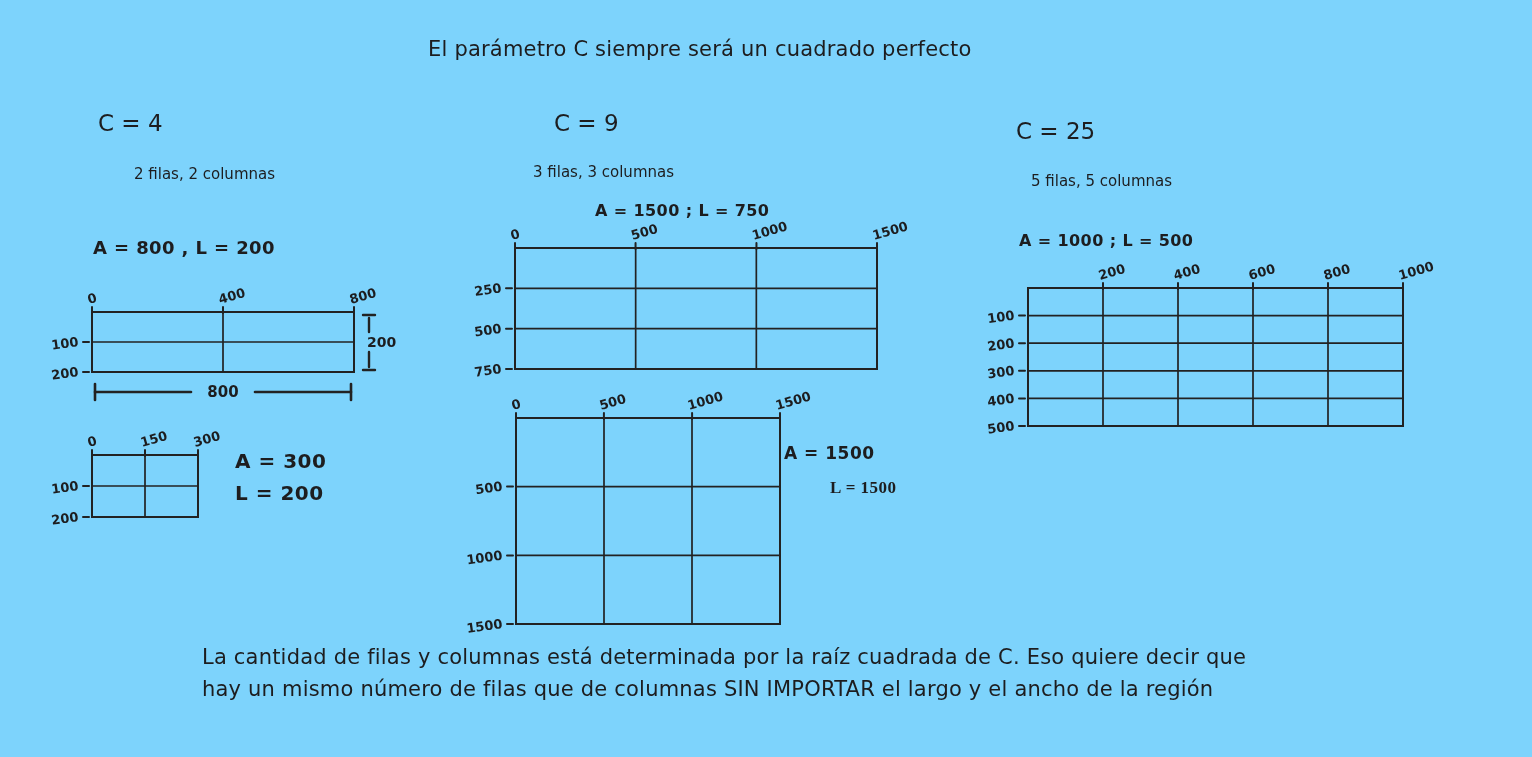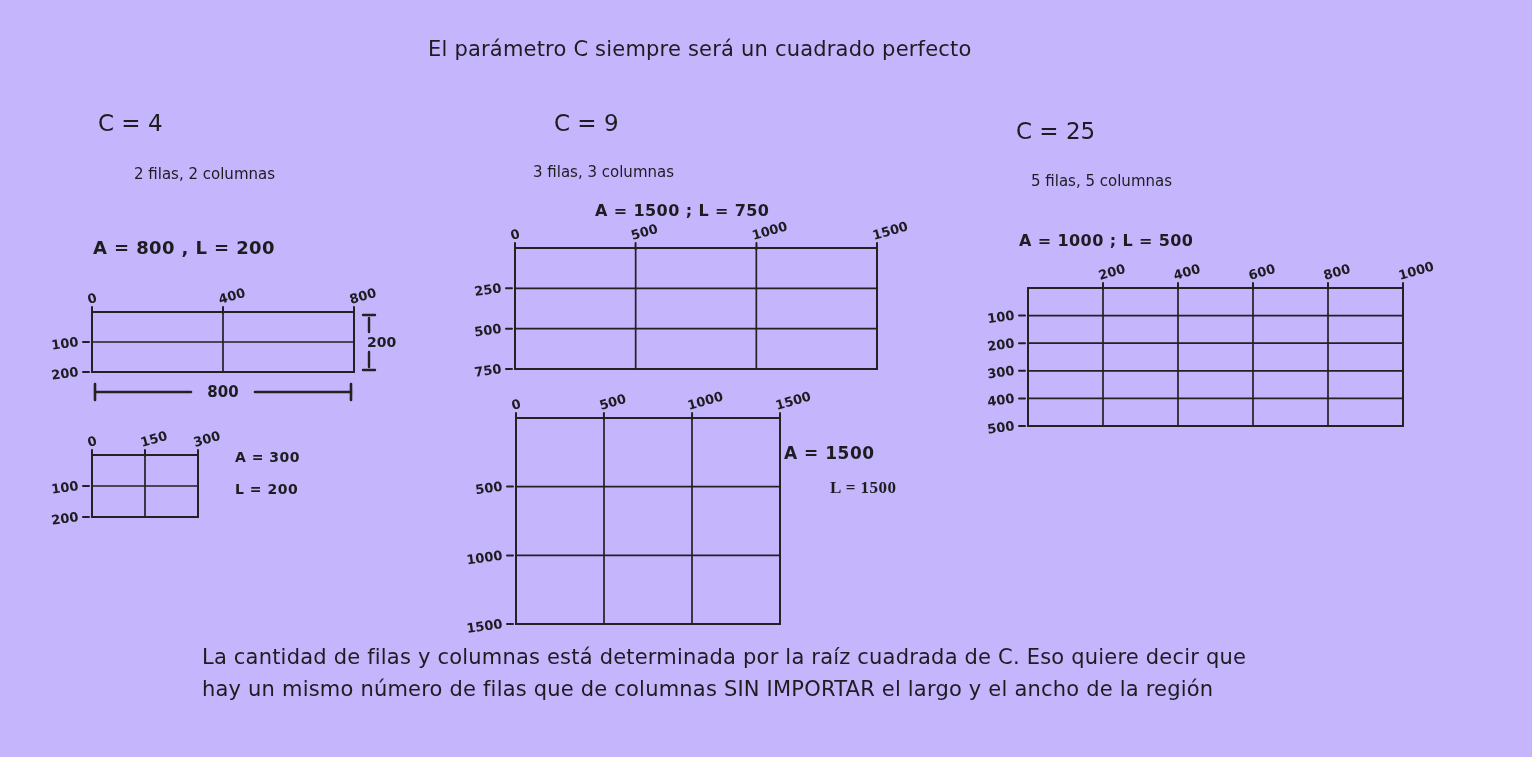--- a/index.html
+++ b/index.html
@@ -1,32 +1,32 @@
 <!DOCTYPE html>
 <html><head>
 <meta charset="utf-8">
 <style>
   html, body { margin: 0; padding: 0; background: #ffffff; }
   .canvas {
     position: relative;
     width: 1532px;
     height: 757px;
-    background: #c4b5fd;
+    background: #7dd3fc;
     font-family: "DejaVu Sans", sans-serif;
     color: #1d1d1f;
     overflow: hidden;
     text-align: right;
   }
   .abs { position: absolute; white-space: nowrap; }
   .title { font-size: 21px; letter-spacing: 0.2px; }
   .heading { font-size: 23px; }
   .subheading { font-size: 15px; }
   .params { font-size: 18px; font-weight: 600; letter-spacing: 0.4px; }
   .params.small { font-size: 16px; }
-  .sidelabel { font-size: 14px; font-weight: 600; letter-spacing: 0.5px; }
+  .sidelabel { font-size: 20px; font-weight: 600; letter-spacing: 0.5px; }
   .sidelabel.small { font-size: 17px; }
   .footer-line { font-size: 21px; letter-spacing: 0.2px; }
   .grid-box { position: absolute; }
   .grid-box svg { overflow: visible; display: block; }
   svg text {
     font-family: "DejaVu Sans", sans-serif;
     font-weight: 600;
     fill: #1d1d1f;
   }
 </style>

